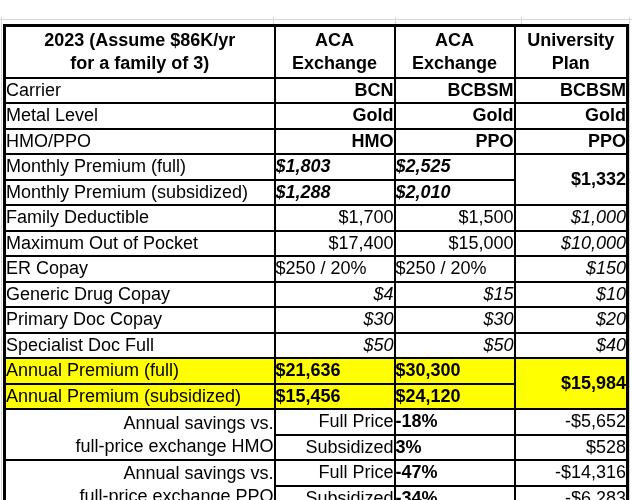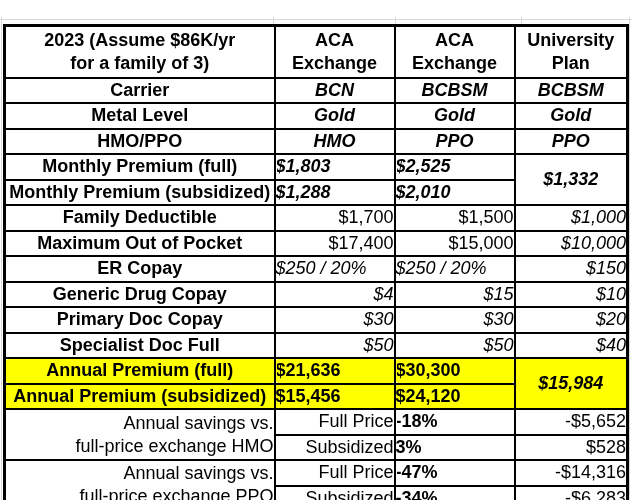--- a/index.html
+++ b/index.html
@@ -42,31 +42,31 @@
   .cmp td {
     border: 2px solid var(--border);
     font-size: 18px;
     color: #000;
     white-space: nowrap;
     overflow: hidden;
     vertical-align: middle;
     padding: 0;
   }
   .hd  { text-align: center; font-weight: bold; font-size: 19px; line-height: 23px; }
-  .lab { font-weight: bold; text-align: center; padding-right: 3px; }
+  .lab { font-weight: normal; text-align: left; padding-right: 3px; }
   .lab2{ font-weight: normal; text-align: right; padding-right: 3px; line-height: 23px; border-radius: 6px; }
-  .cb  { text-align: center; font-weight: bold; font-style: italic; }
+  .cb  { text-align: right; font-weight: bold; }
   .cbi { font-weight: bold; font-style: italic; }
   .rn  { text-align: right; padding-right: 6px; }
   .ri  { text-align: right; font-style: italic; padding-right: 6px; }
-  .li  { text-align: left;  font-style: italic; padding-left: 4px; }
+  .li  { text-align: left;  padding-left: 4px; }
   .rb  { text-align: right; font-weight: normal; padding-right: 6px; }
   .rbi { text-align: left; font-weight: bold; padding-right: 6px; }
   .yel { background: var(--highlight); }
-  .mb  { border-bottom-width: 1px; border-radius: 6px; }
+  .mb  { border-bottom-width: 1px; }
   .mt  { border-top-width: 1px; }
 </style>
 </head>
 <body>
 
 <div class="stage">
 
   <div class="gl gl-top"></div>
   <div class="gl gl-bottom"></div>
   <div class="gl gl-left"></div>

